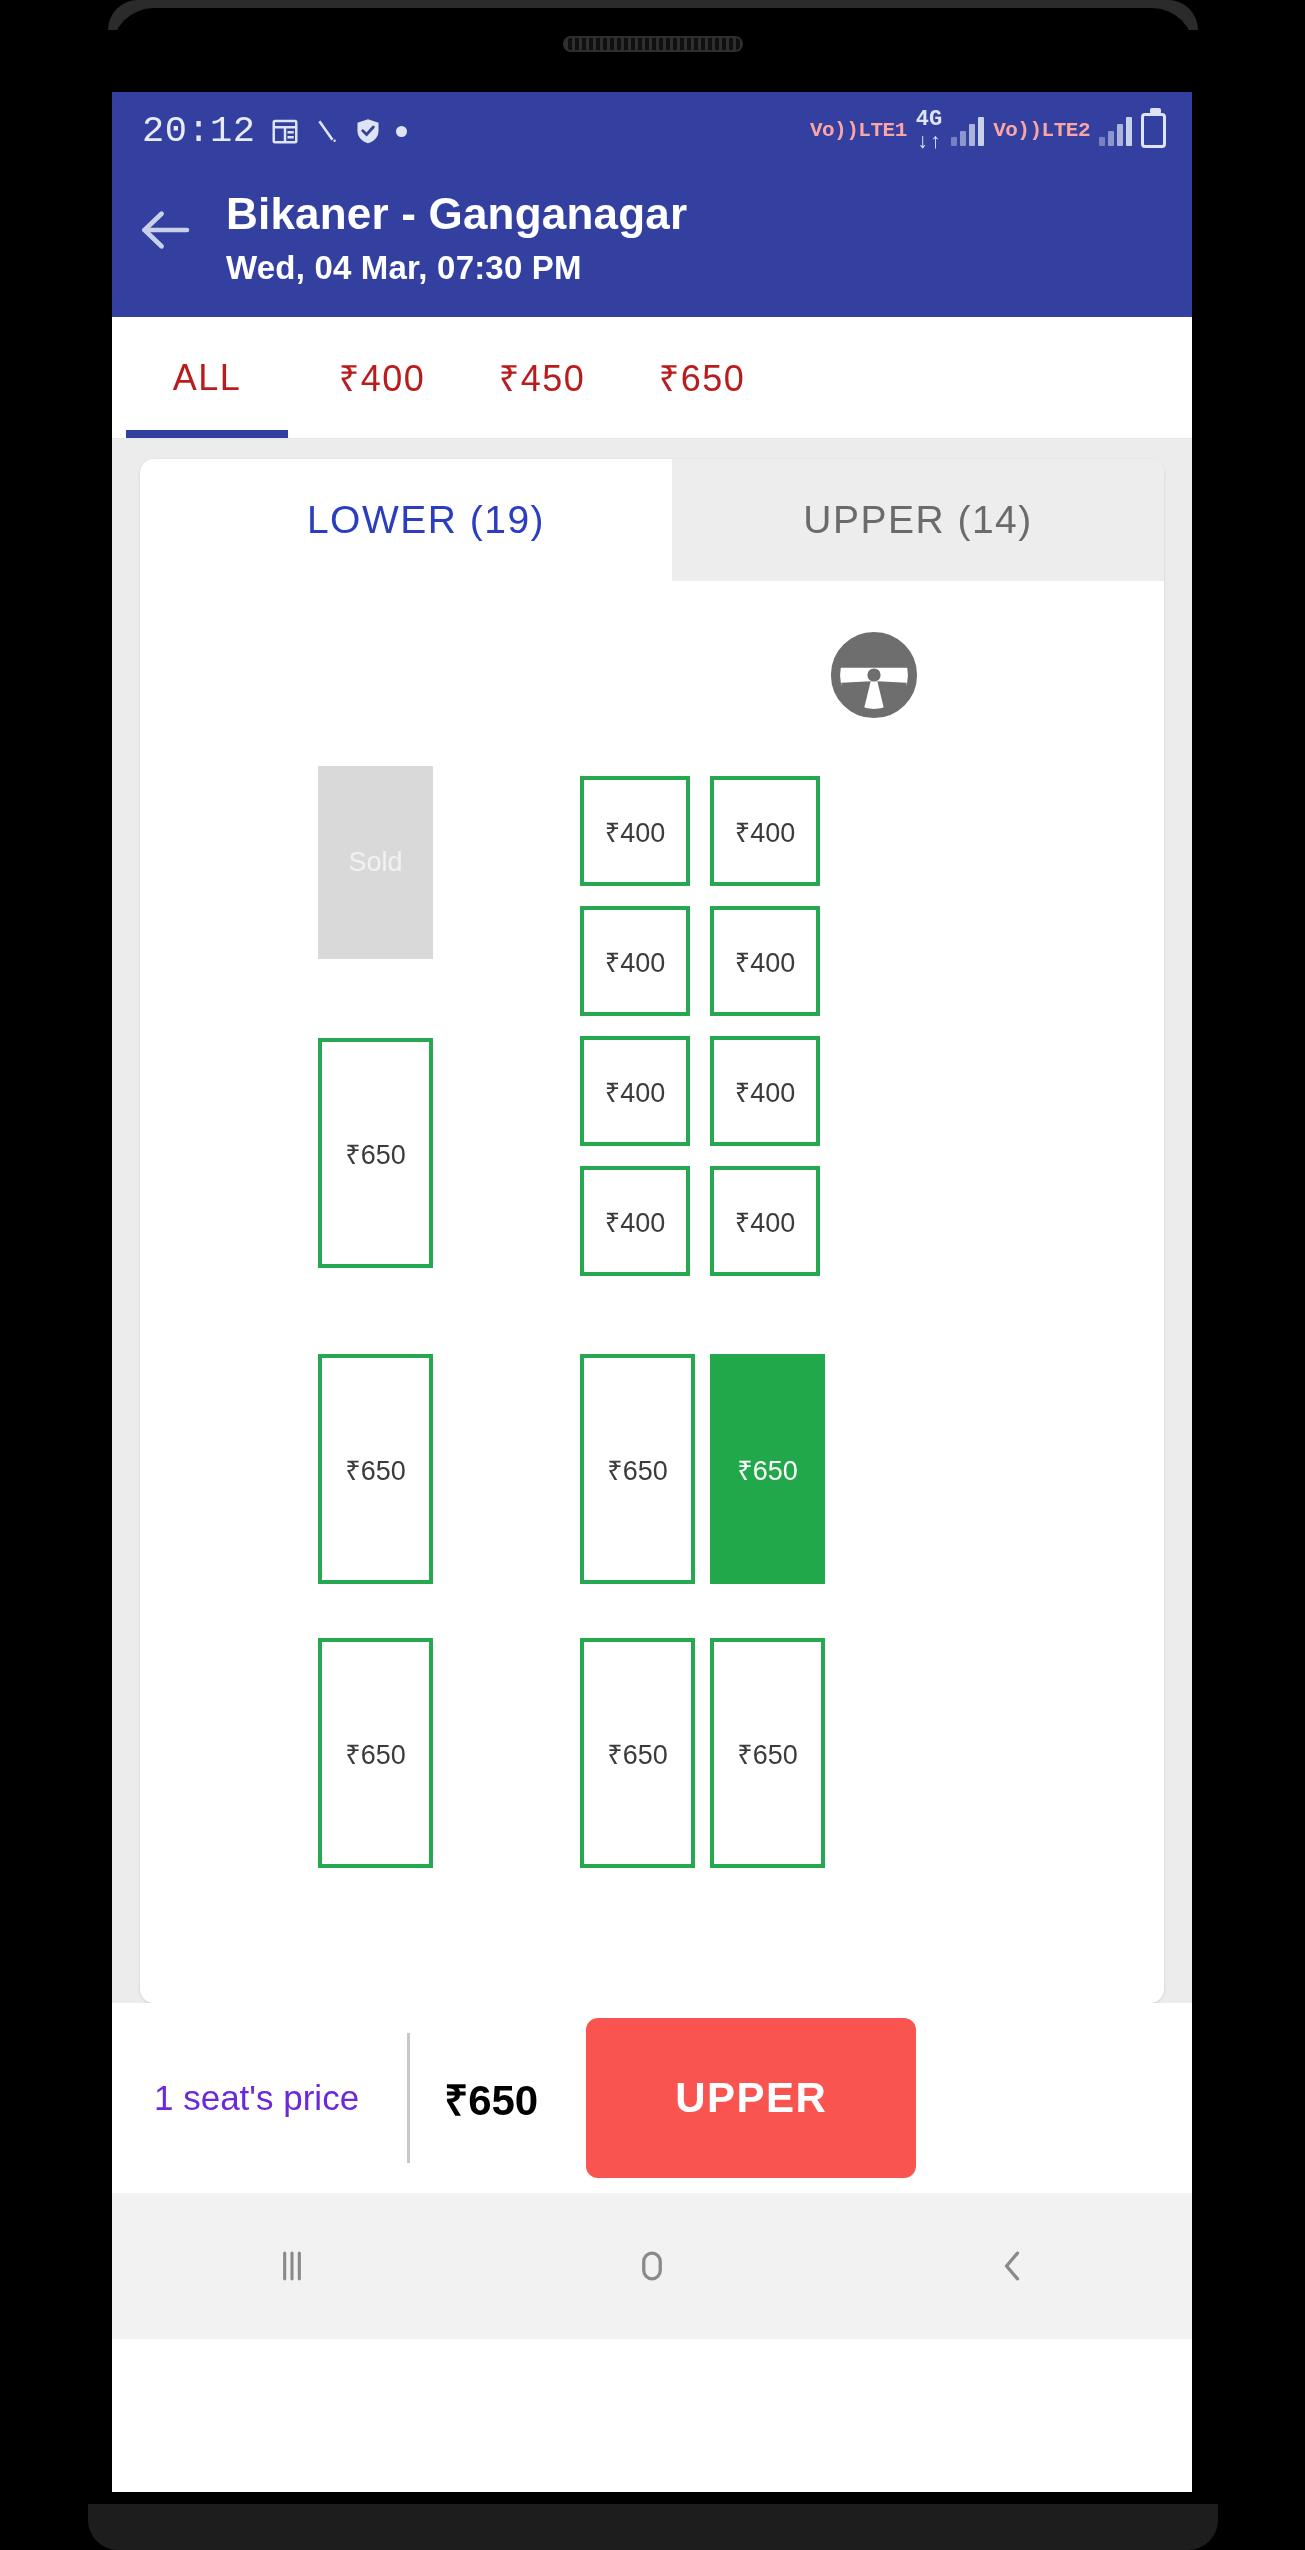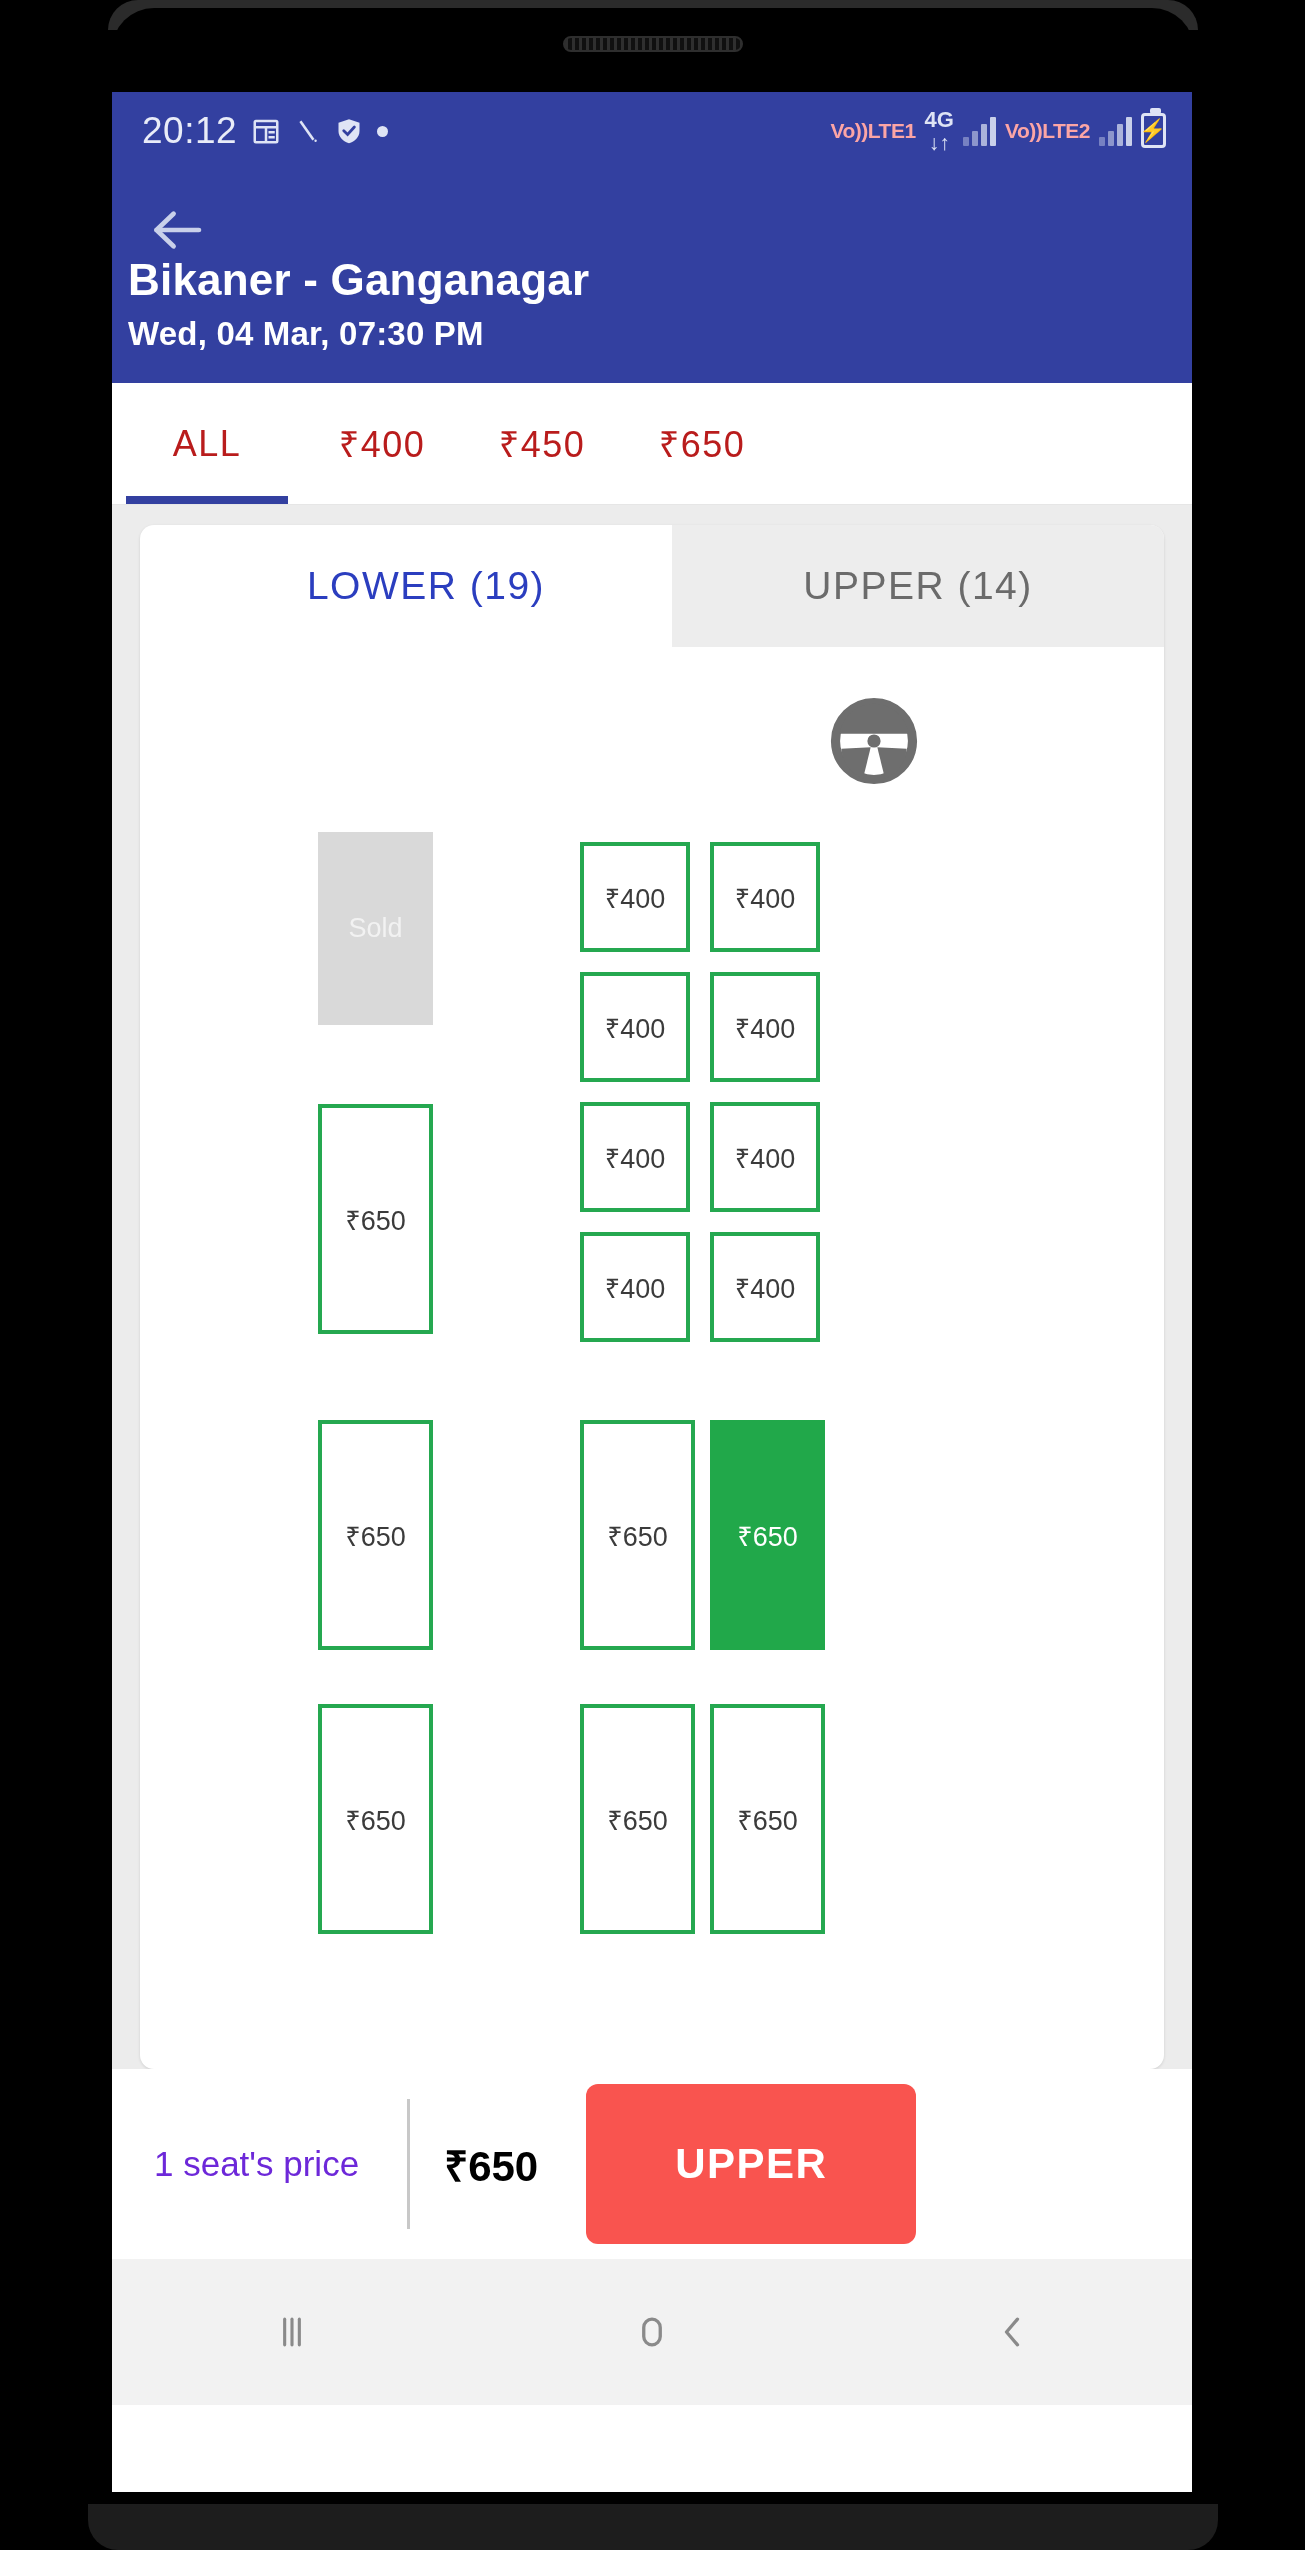--- a/index.html
+++ b/index.html
@@ -44,20 +44,21 @@
     width:1080px; height:2400px;
     background:#ffffff;
     overflow:hidden;
   }
 
   
   .status-bar{
     position:relative; height:78px; background:#3340A0;
     display:flex; align-items:center; justify-content:space-between;
     padding:0 26px 0 30px;
+    font-family:Liberation Mono, monospace;
   }
   .sb-left{ display:flex; align-items:center; gap:14px; }
   .sb-time{ color:#e9ecf8; font-size:37px; letter-spacing:0.5px; }
   .sb-icon{ color:#dfe4f5; display:inline-flex; align-items:center; }
   .sb-dot{ width:11px; height:11px; border-radius:50%; background:#dfe4f5; display:inline-block; }
 
   .sb-right{ display:flex; align-items:center; gap:9px; }
   .volte{ display:flex; align-items:center; line-height:1.0; color:#fca5a5; }
   .volte .v1{ font-size:21px; font-weight:bold; letter-spacing:-0.5px;}
   .volte .v2{ font-size:21px; font-weight:bold; letter-spacing:-0.5px;}
@@ -69,22 +70,22 @@
   .bars i:nth-child(1){height:9px; opacity:.45}
   .bars i:nth-child(2){height:15px; opacity:.6}
   .bars i:nth-child(3){height:22px; opacity:.8}
   .bars i:nth-child(4){height:29px;}
   .battery{ position:relative; width:25px; height:35px; border:3px solid #dfe4f5; border-radius:4px; display:flex; align-items:center; justify-content:center;}
   .battery:before{content:""; position:absolute; top:-8px; left:6px; width:11px; height:6px; background:#dfe4f5; border-radius:2px;}
   .battery span{ color:#3340A0; font-size:22px; font-weight:bold; line-height:1;}
 
   
   .app-bar{
-    background:#3340A0; padding:16px 0 30px 12px;
-    display:flex; align-items:flex-start;flex-direction:column;
+    background:#3340A0; padding:16px 0 30px 0;
+    display:flex; align-items:flex-start;
   }
   .back-arrow{
     width:110px; display:flex; justify-content:center; padding-top:22px; cursor:pointer;
   }
   .titles{ padding-left:4px; }
   .route-title{ color:#ffffff; font-size:44px; font-weight:bold; letter-spacing:0.2px; line-height:1.25;}
   .route-sub{ color:#ffffff; font-size:33px; font-weight:bold; margin-top:8px; letter-spacing:0.2px;}
 
   
   .price-tabs{

